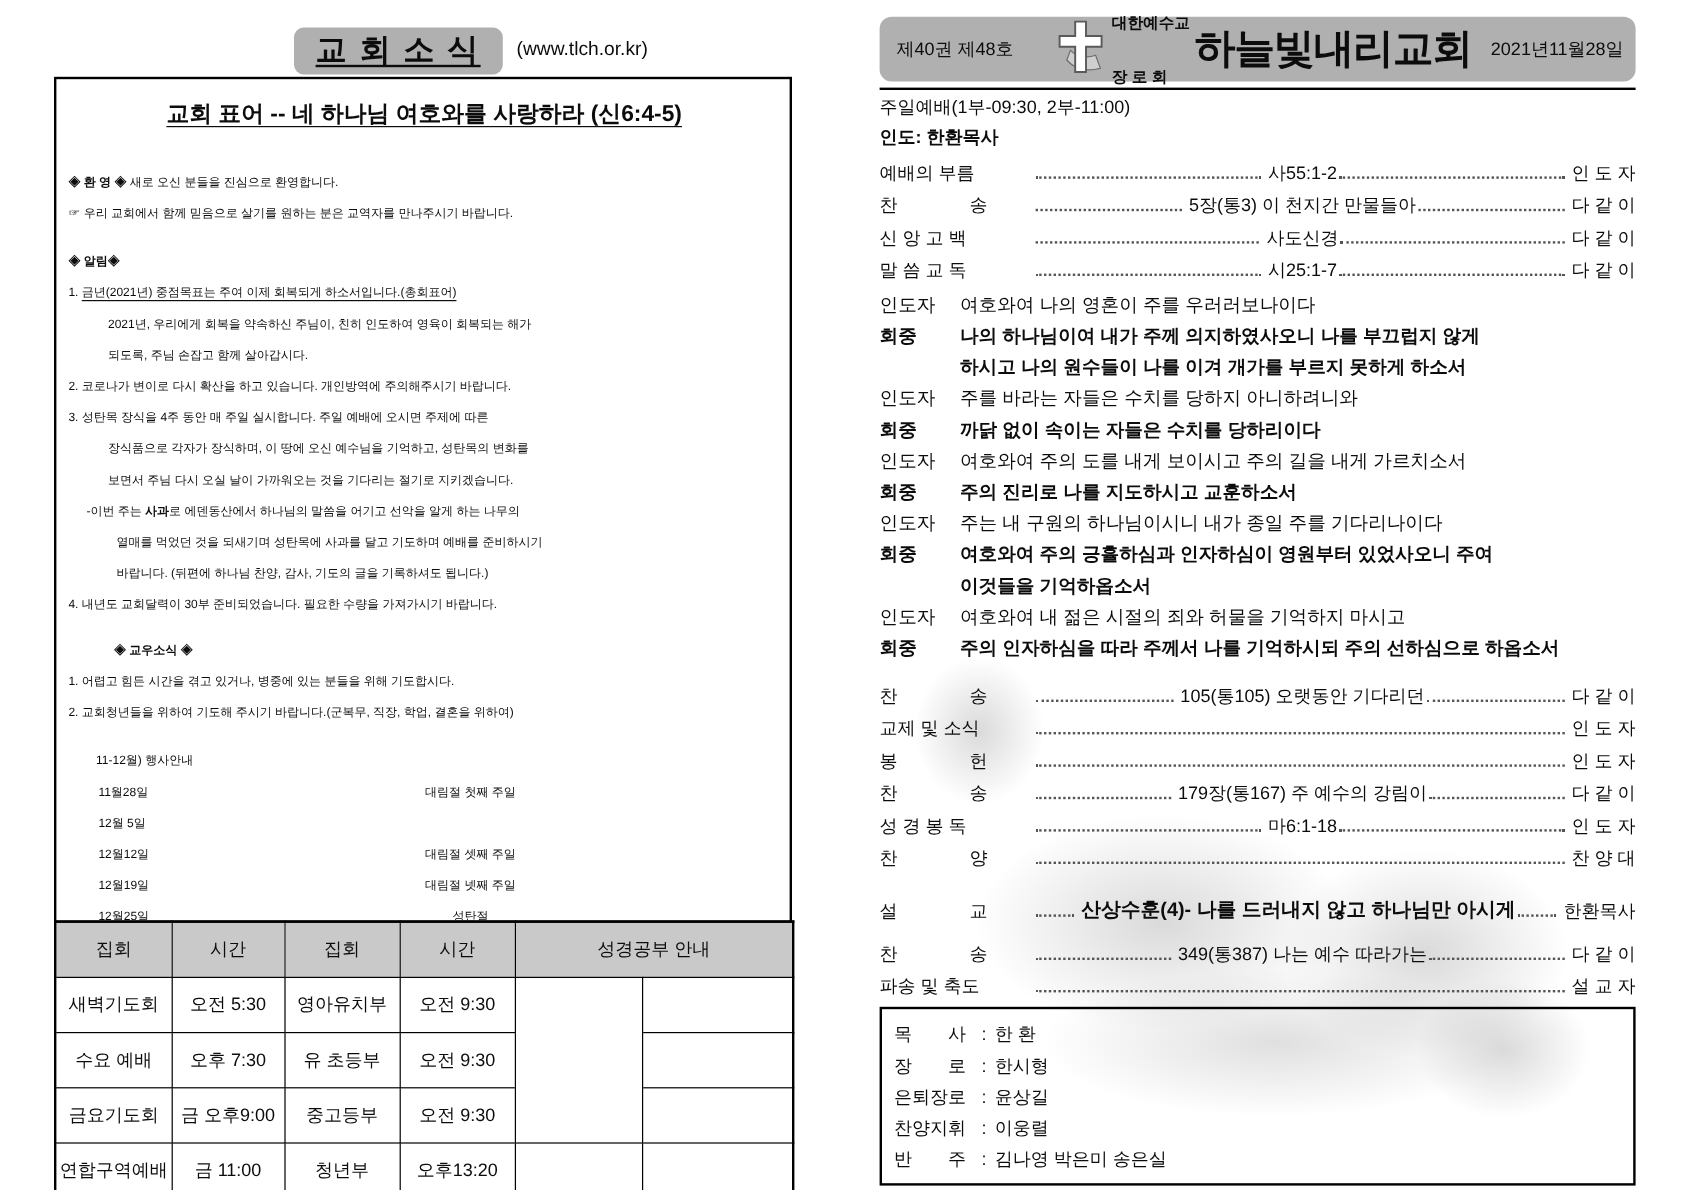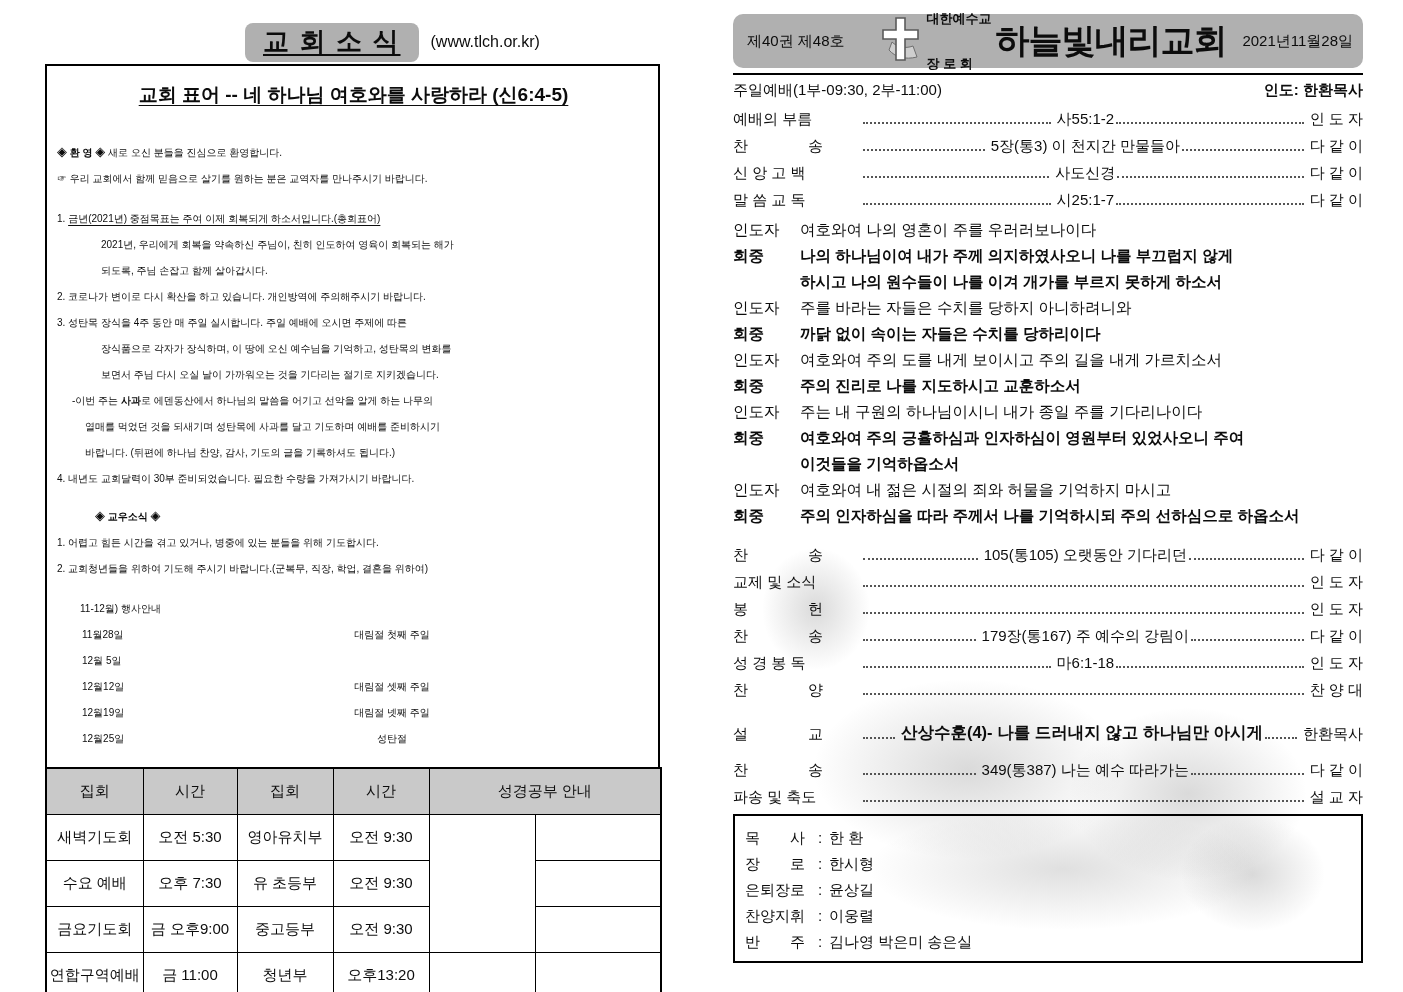--- a/index.html
+++ b/index.html
@@ -13,23 +13,23 @@
   .page-left { position:absolute; left:45px; top:22px; width:615px; }
   .lp-header { display:flex; align-items:center; gap:12px; margin-left:200px; height:40px; }
   .lp-title-box { background:#b0b0b0; border-radius:8px; padding:1px 18px 3px;
      font-family:"Liberation Serif", serif; font-size:26px; font-weight:bold;
      text-decoration:underline; text-underline-offset:4px; letter-spacing:2px; }
   .lp-url { font-size:16px; }
   .lp-box { border:2px solid #000; margin-top:2px; height:705px; padding:16px 8px 0 10px; overflow:hidden; }
   .motto { text-align:center; font-weight:bold; font-size:19px; text-decoration:underline;
      text-underline-offset:4px; margin-bottom:32px; }
   .tline { font-size:10px; line-height:26px; white-space:nowrap; }
-  .cont { margin-left:44px; }
+  .cont { margin-left:33px; }
   .sub  { margin-left:15px; }
-  .subcont { margin-left:28px; }
+  .subcont { margin-left:40px; }
   .gap14 { height:14px; } .gap12 { height:12px; }
   .mn-head { margin-left:38px; }
   .events { margin-top:14px; }
   .ev-head { margin-left:23px; }
   .ev-row { display:flex; }
   .ev-date { margin-left:25px; width:175px; }
   .ev-desc { width:270px; text-align:center; }
 
   table.sched { border-collapse:collapse; width:615px; table-layout:fixed;
      margin-top:-2px; font-size:15px; text-align:center; }
@@ -42,21 +42,21 @@
   .page-right { position:absolute; left:733px; top:14px; width:630px; }
   .rp-content { position:relative; z-index:1; }
   .masthead { display:flex; align-items:center; background:#b0b0b0; border-radius:10px;
      height:54px; padding:0 10px 0 14px; }
   .mh-issue { font-size:15px; white-space:pre; }
   .mh-logo { margin-left:36px; margin-right:6px; flex:none; }
   .mh-denom { font-size:13px; font-weight:bold; line-height:15px; white-space:pre; margin-right:4px; }
   .mh-name { font-size:34px; font-weight:bold; letter-spacing:-1px; white-space:nowrap; }
   .mh-date { font-size:15px; margin-left:auto; white-space:pre; }
   .top-rule { border-top:2px solid #000; margin-top:5px; }
-  .service-row { display:flex; justify-content:space-between; font-size:15px; line-height:25px; padding-top:2px; }
+  .service-row { display:flex; justify-content:space-between; font-size:15px; line-height:25px; padding-top:2px;flex-direction:column; }
   .orow { display:flex; align-items:flex-end; height:27px; font-size:15px; }
   .olabel { white-space:pre; width:128px; flex:none; }
   .dots { flex:1 1 auto; border-bottom:2px dotted #555; margin:0 6px 5px 2px; min-width:10px; }
   .ocenter { white-space:pre; flex:none; }
   .oright { white-space:pre; flex:none; text-align:right; }
   .reading { margin:7px 0 9px; }
   .rrow { display:flex; font-size:15.5px; }
   .rspeaker { width:67px; flex:none; line-height:26px; }
   .rtext { line-height:26px; white-space:nowrap; }
   .sermon-row { margin-top:13px; height:31px; }
@@ -95,20 +95,21 @@
       <div class="motto">교회 표어 -- 네 하나님 여호와를 사랑하라 (신6:4-5)</div>
 
       <div class="tline">
         <span class="b">◈ 환 영 ◈</span><span> 새로 오신 분들을 진심으로 환영합니다.</span>
       </div>
       <div class="tline">
         <span>☞</span><span> 우리 교회에서 함께 믿음으로 살기를 원하는 분은 교역자를 만나주시기 바랍니다.</span>
       </div>
 
       <div class="gap14"></div>
+      <div class="tline b">◈ 알림◈</div>
 
       <div class="tline">
         <span>1. </span><span class="ul">금년(2021년) 중점목표는 주여 이제 회복되게 하소서입니다.(총회표어)</span>
       </div>
       <div class="tline cont">2021년, 우리에게 회복을 약속하신 주님이, 친히 인도하여 영육이 회복되는 해가</div>
       <div class="tline cont">되도록, 주님 손잡고 함께 살아갑시다.</div>
       <div class="tline">2. 코로나가 변이로 다시 확산을 하고 있습니다. 개인방역에 주의해주시기 바랍니다.</div>
       <div class="tline">3. 성탄목 장식을 4주 동안 매 주일 실시합니다. 주일 예배에 오시면 주제에 따른</div>
       <div class="tline cont">장식품으로 각자가 장식하며, 이 땅에 오신 예수님을 기억하고, 성탄목의 변화를</div>
       <div class="tline cont">보면서 주님 다시 오실 날이 가까워오는 것을 기다리는 절기로 지키겠습니다.</div>

